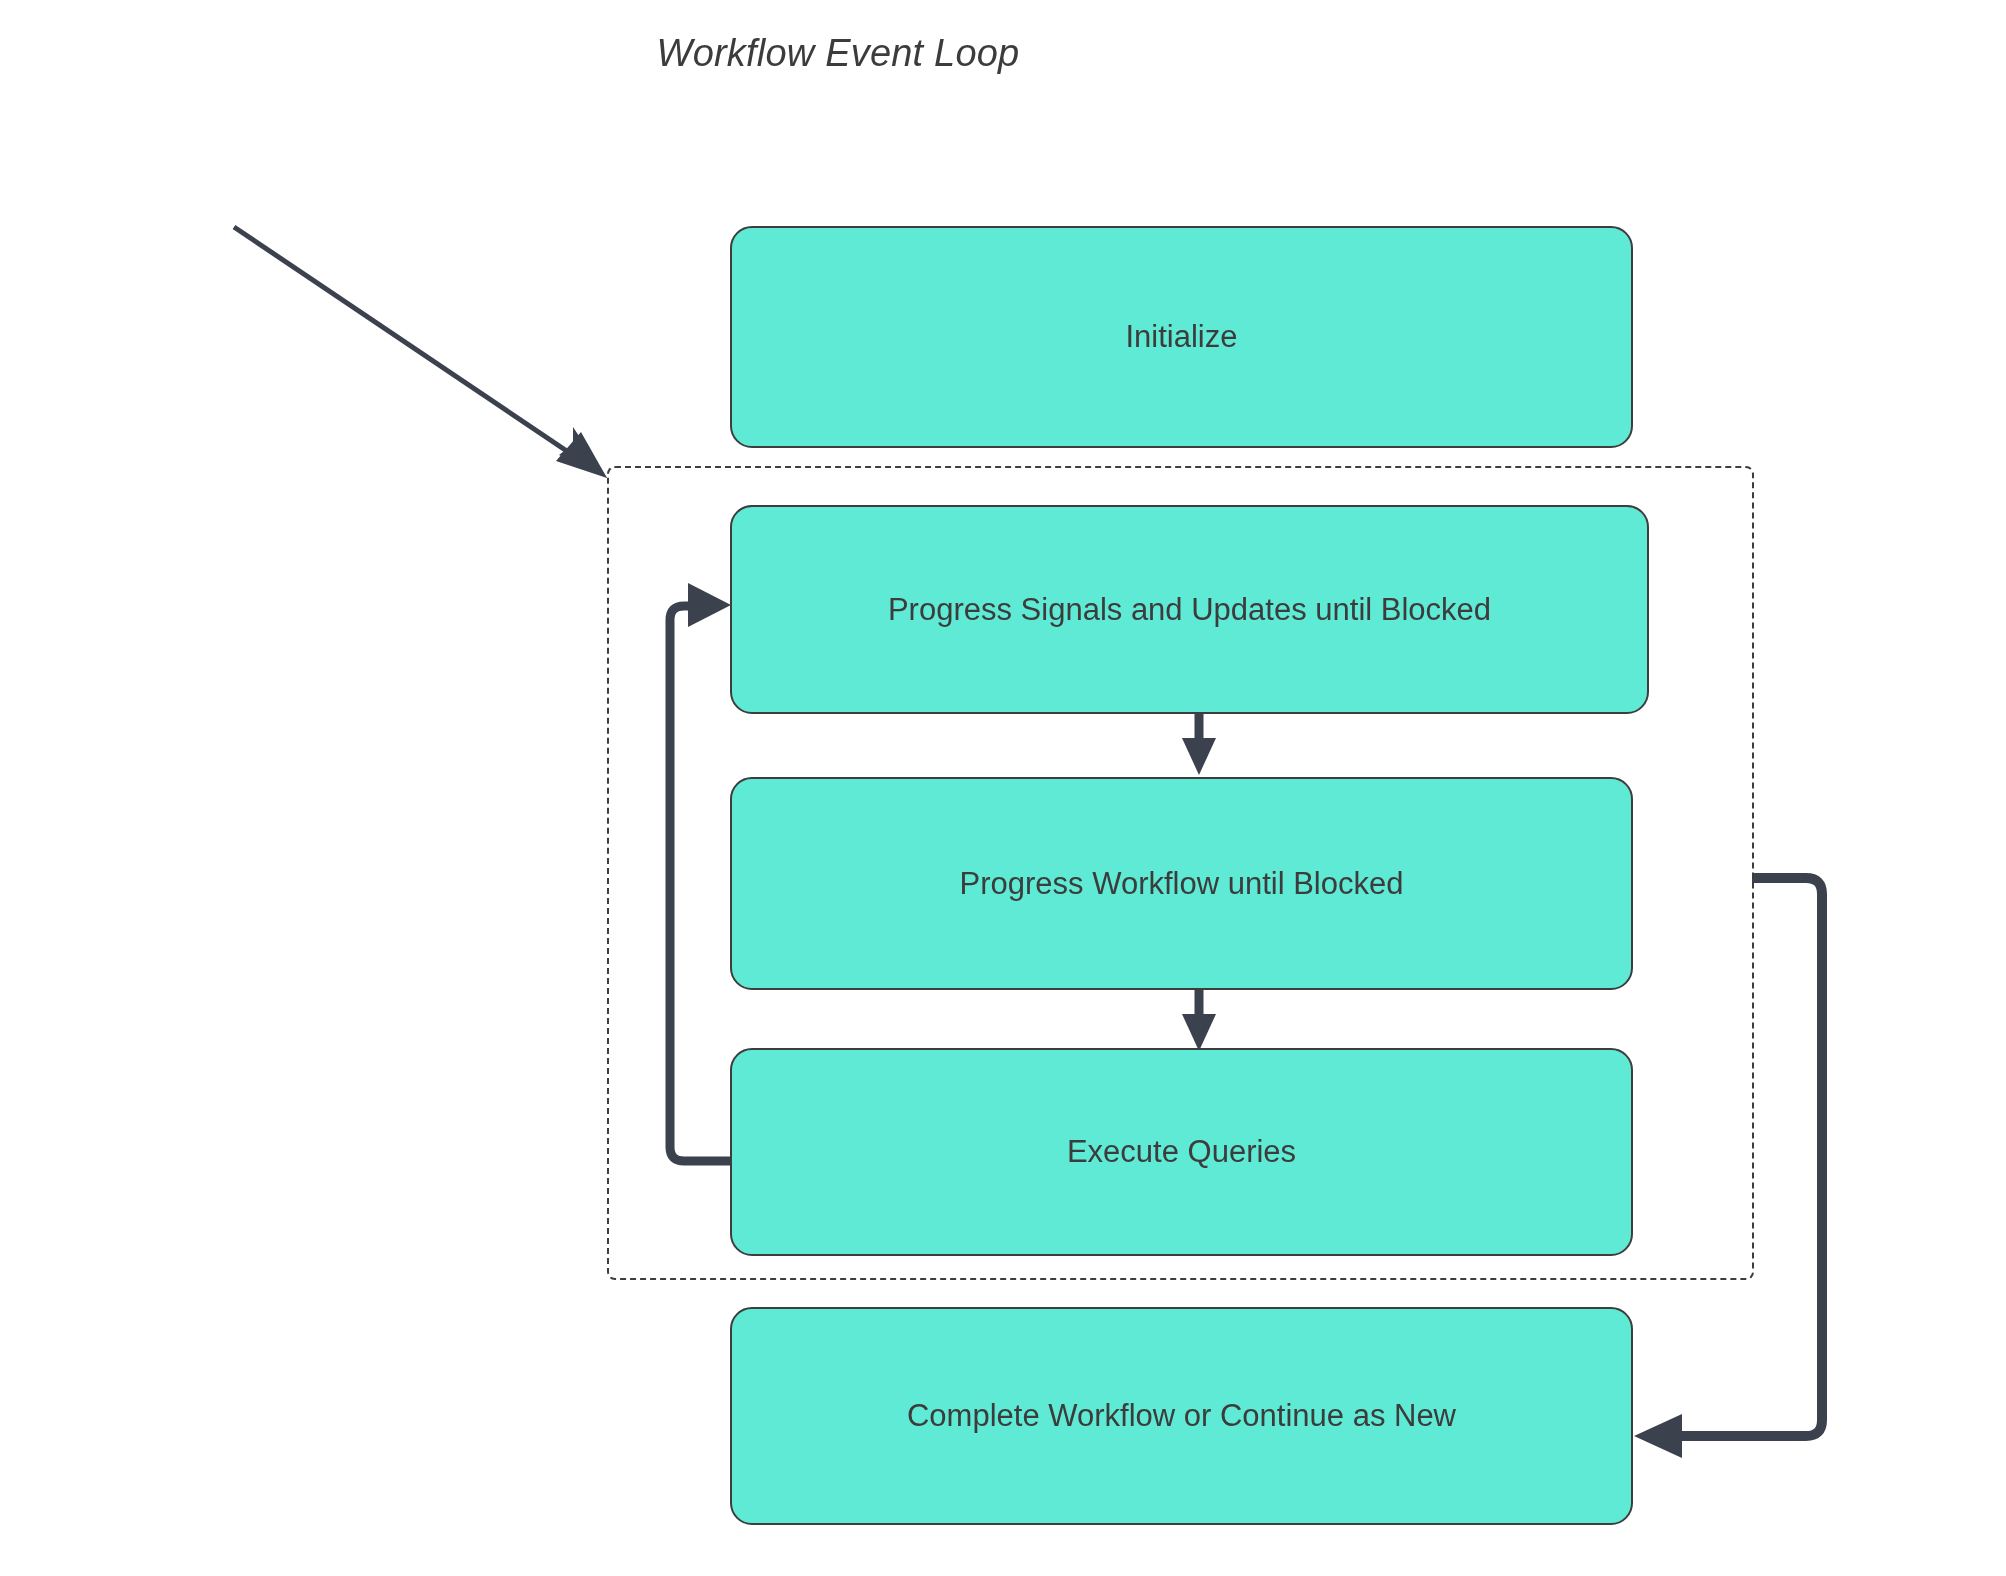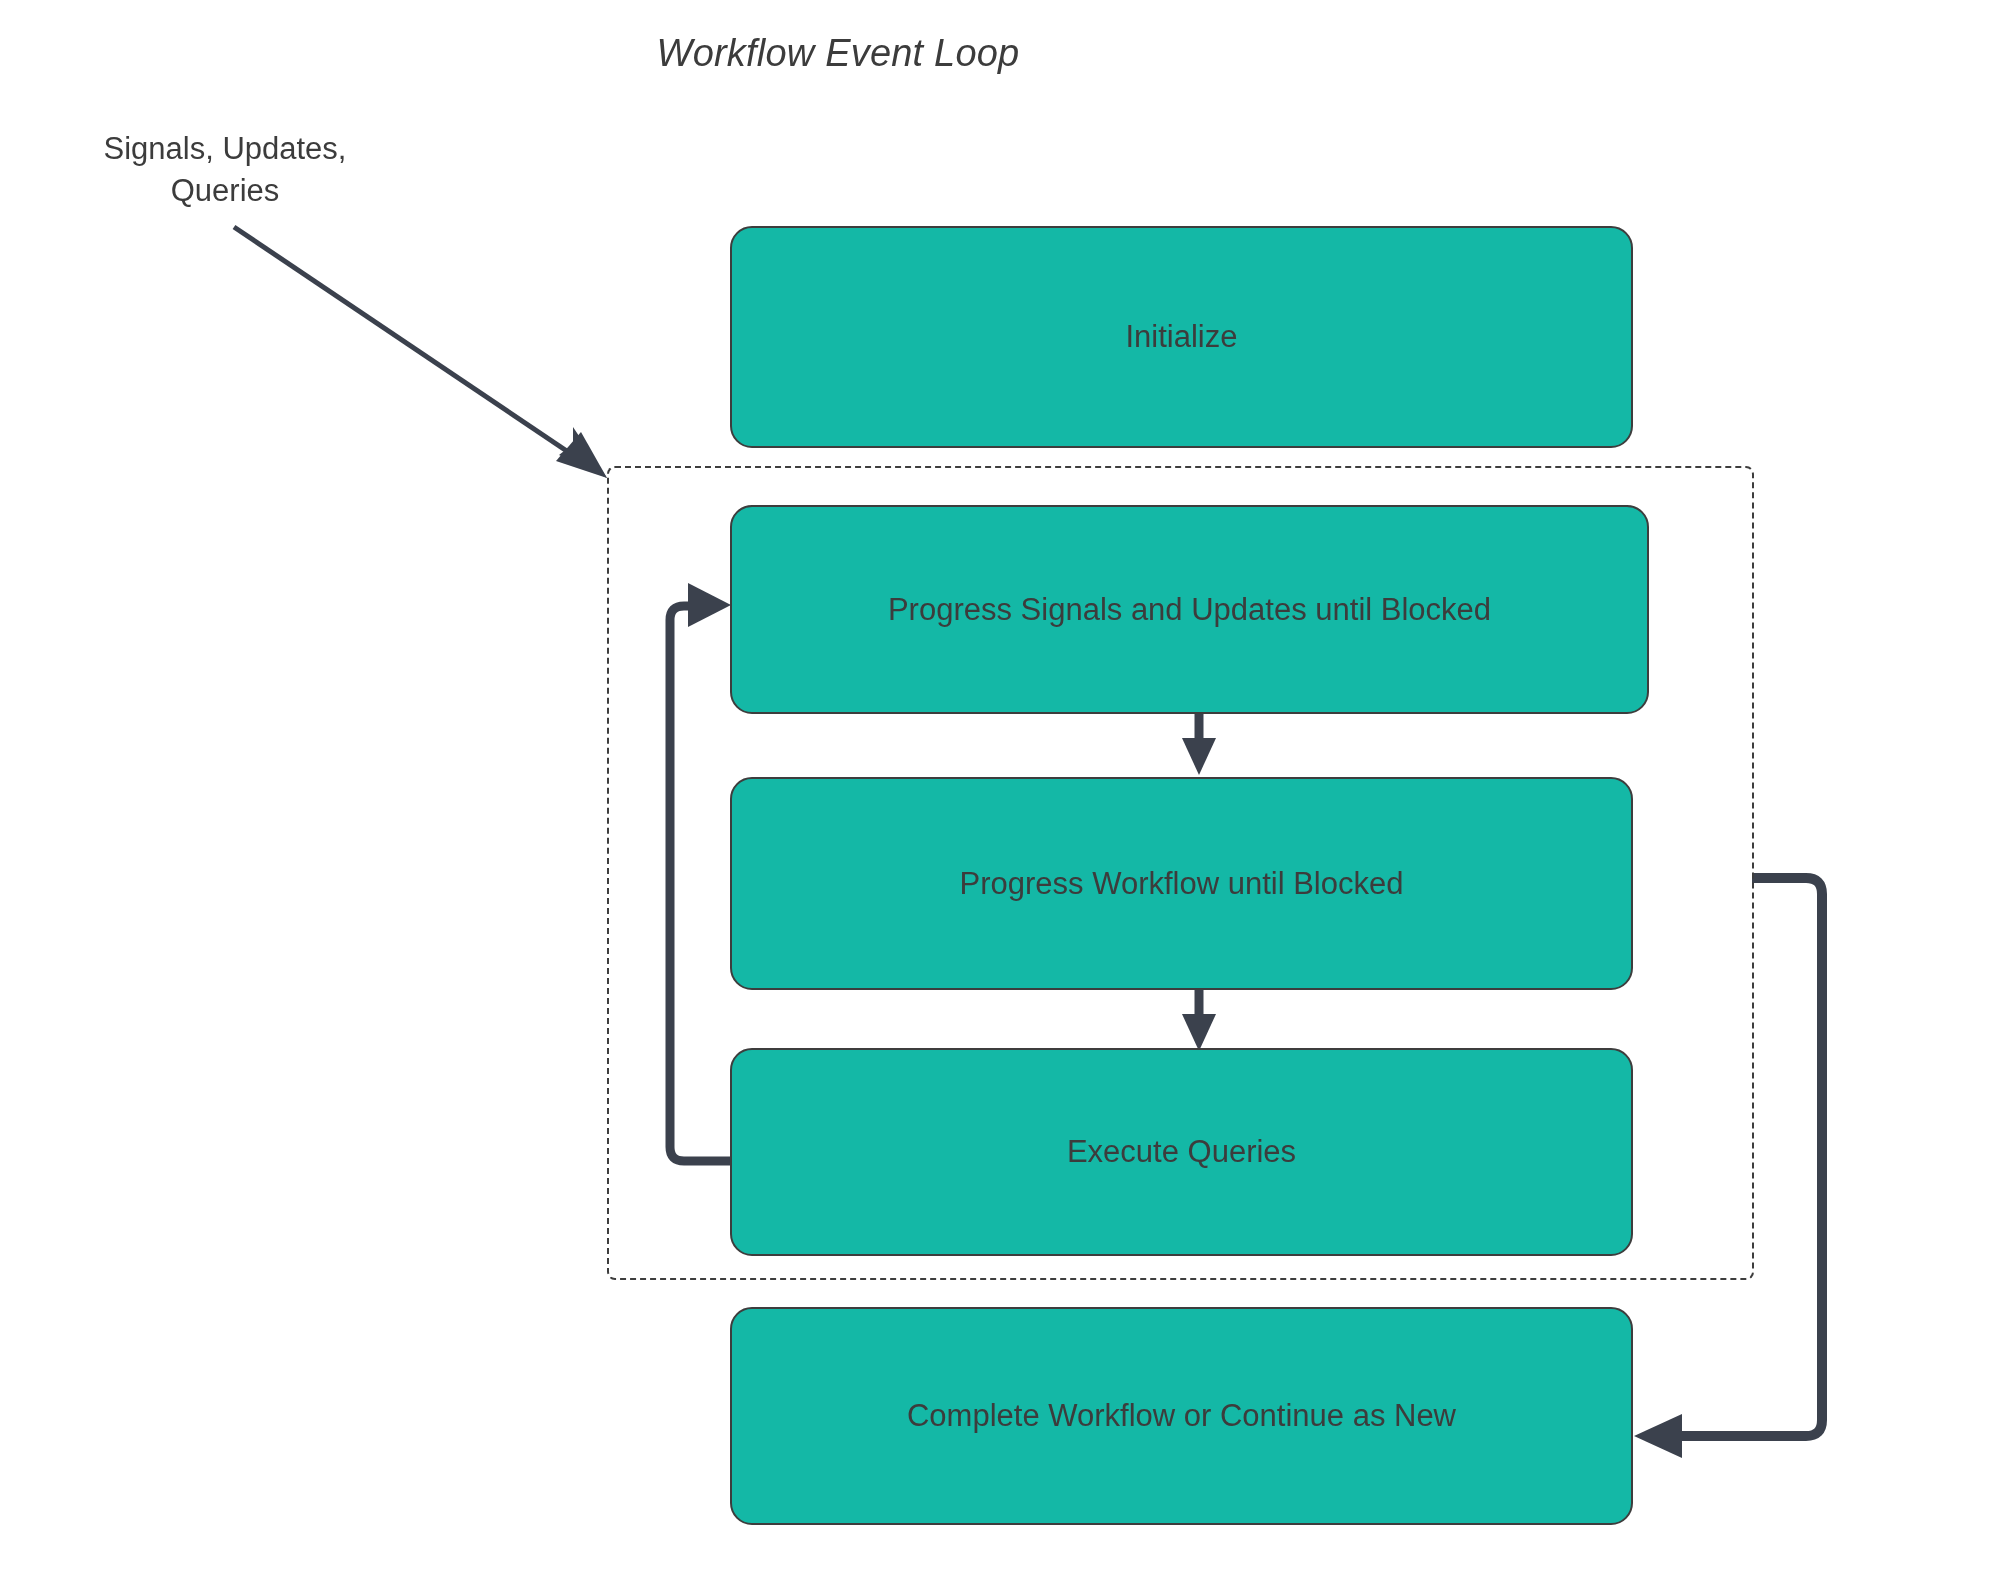--- a/index.html
+++ b/index.html
@@ -39,21 +39,21 @@
     font-size: 31px;
     line-height: 42px;
     color: #3c3c3c;
     text-align: center;
     white-space: pre-line;
     font-family: "Liberation Sans", sans-serif;
   }
   .node-box {
     position: absolute;
     box-sizing: border-box;
-    background: #14b8a6;
+    background: #5eead4;
     border: 2px solid #3d3d3d;
     border-radius: 22px;
     display: flex;
     align-items: center;
     justify-content: center;
     color: #3c3c3c;
     font-size: 31px;
     font-family: "Liberation Sans", sans-serif;
     text-align: center;
   }
@@ -65,22 +65,20 @@
     background: transparent;
   }
 </style>
 </head>
 <body>
 
 <div id="canvas">
 
   <div class="diagram-title">Workflow Event Loop</div>
 
-  <div class="edge-label" style="left:10px; top:128px; width:430px;">Signals, Updates,
-Queries</div>
 
   <svg class="svg-layer" viewBox="0 0 2006 1576" xmlns="http://www.w3.org/2000/svg">
 
     <g>
       <line x1="234" y1="227" x2="592" y2="468" stroke="#3b414d" stroke-width="5" stroke-linecap="butt"></line>
       <polygon points="607,478 559,455 573,444 573,427" fill="#3b414d"></polygon>
       <polygon points="607,478 556,461 581,432" fill="#3b414d"></polygon>
     </g>
 
     <g>

